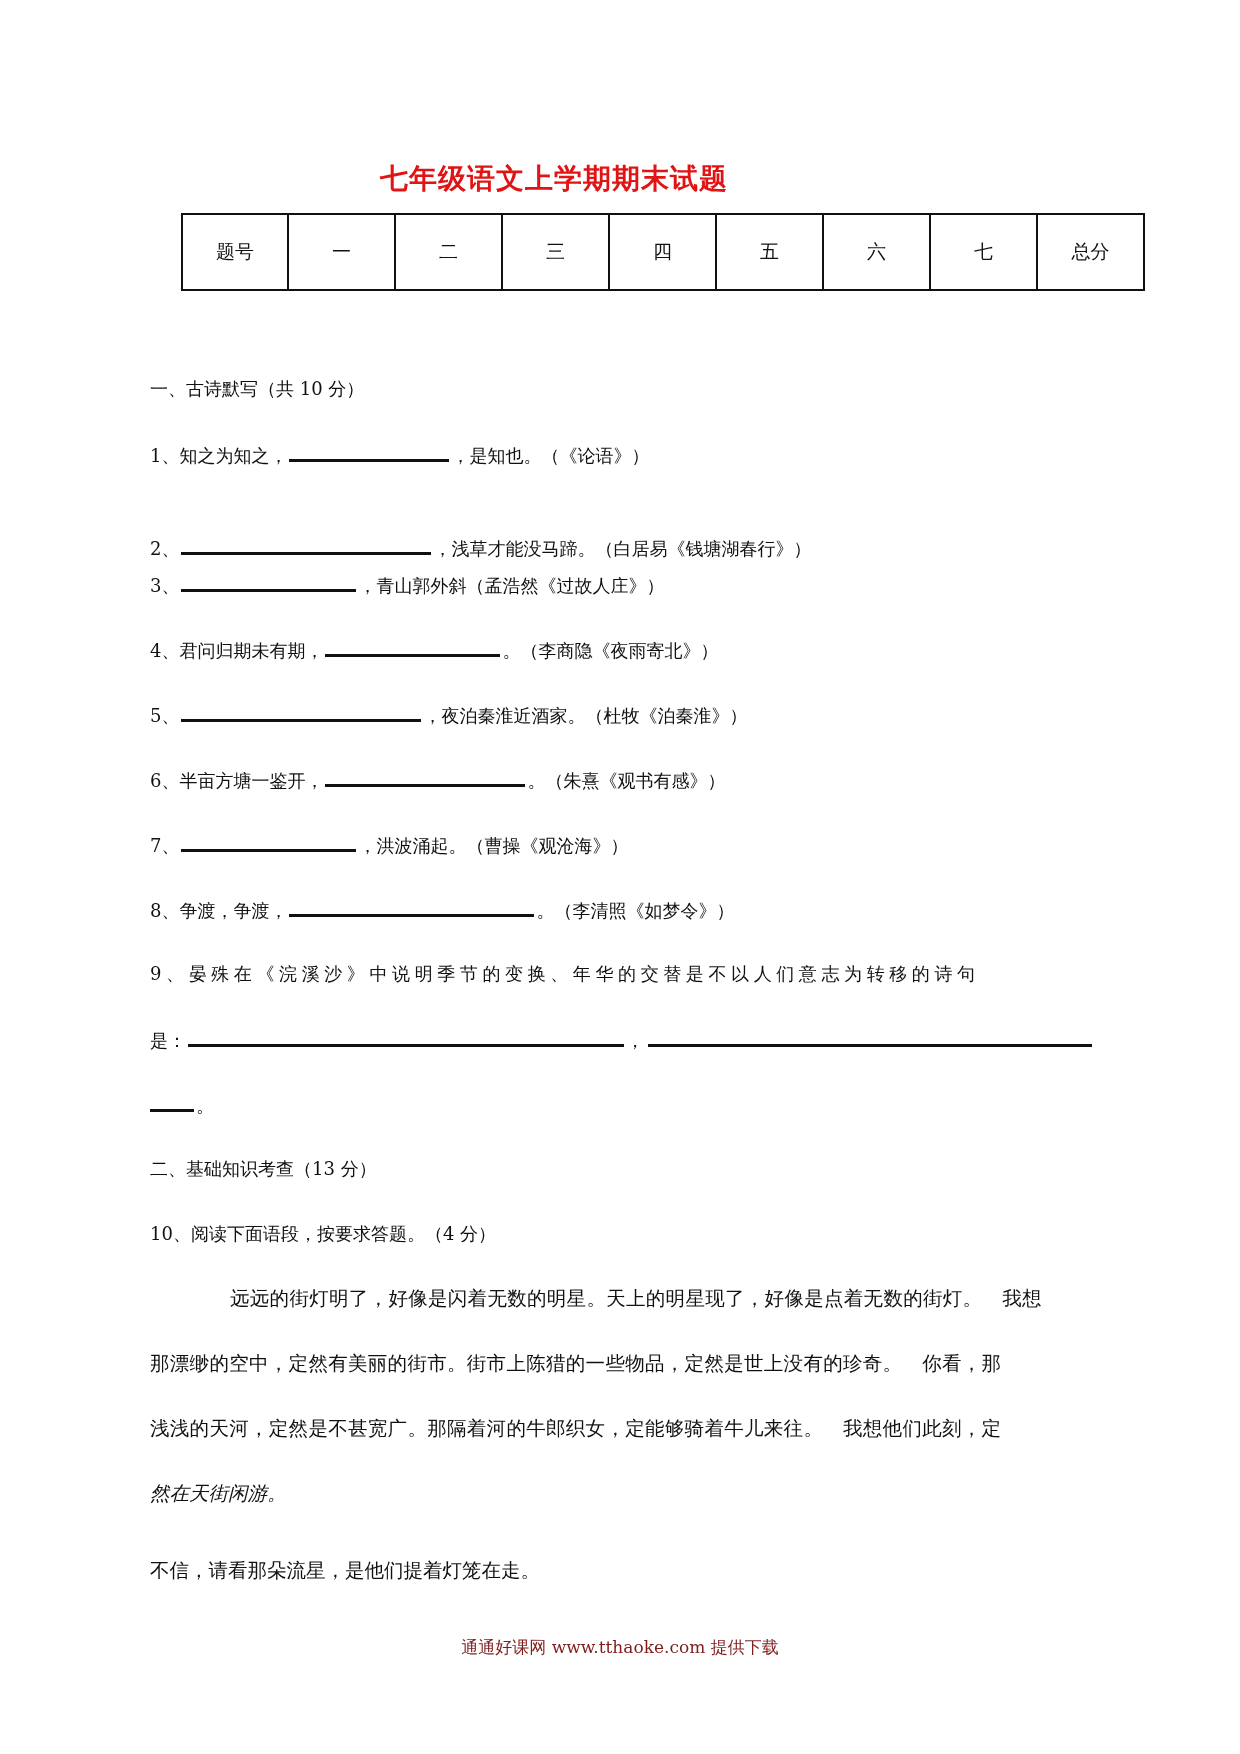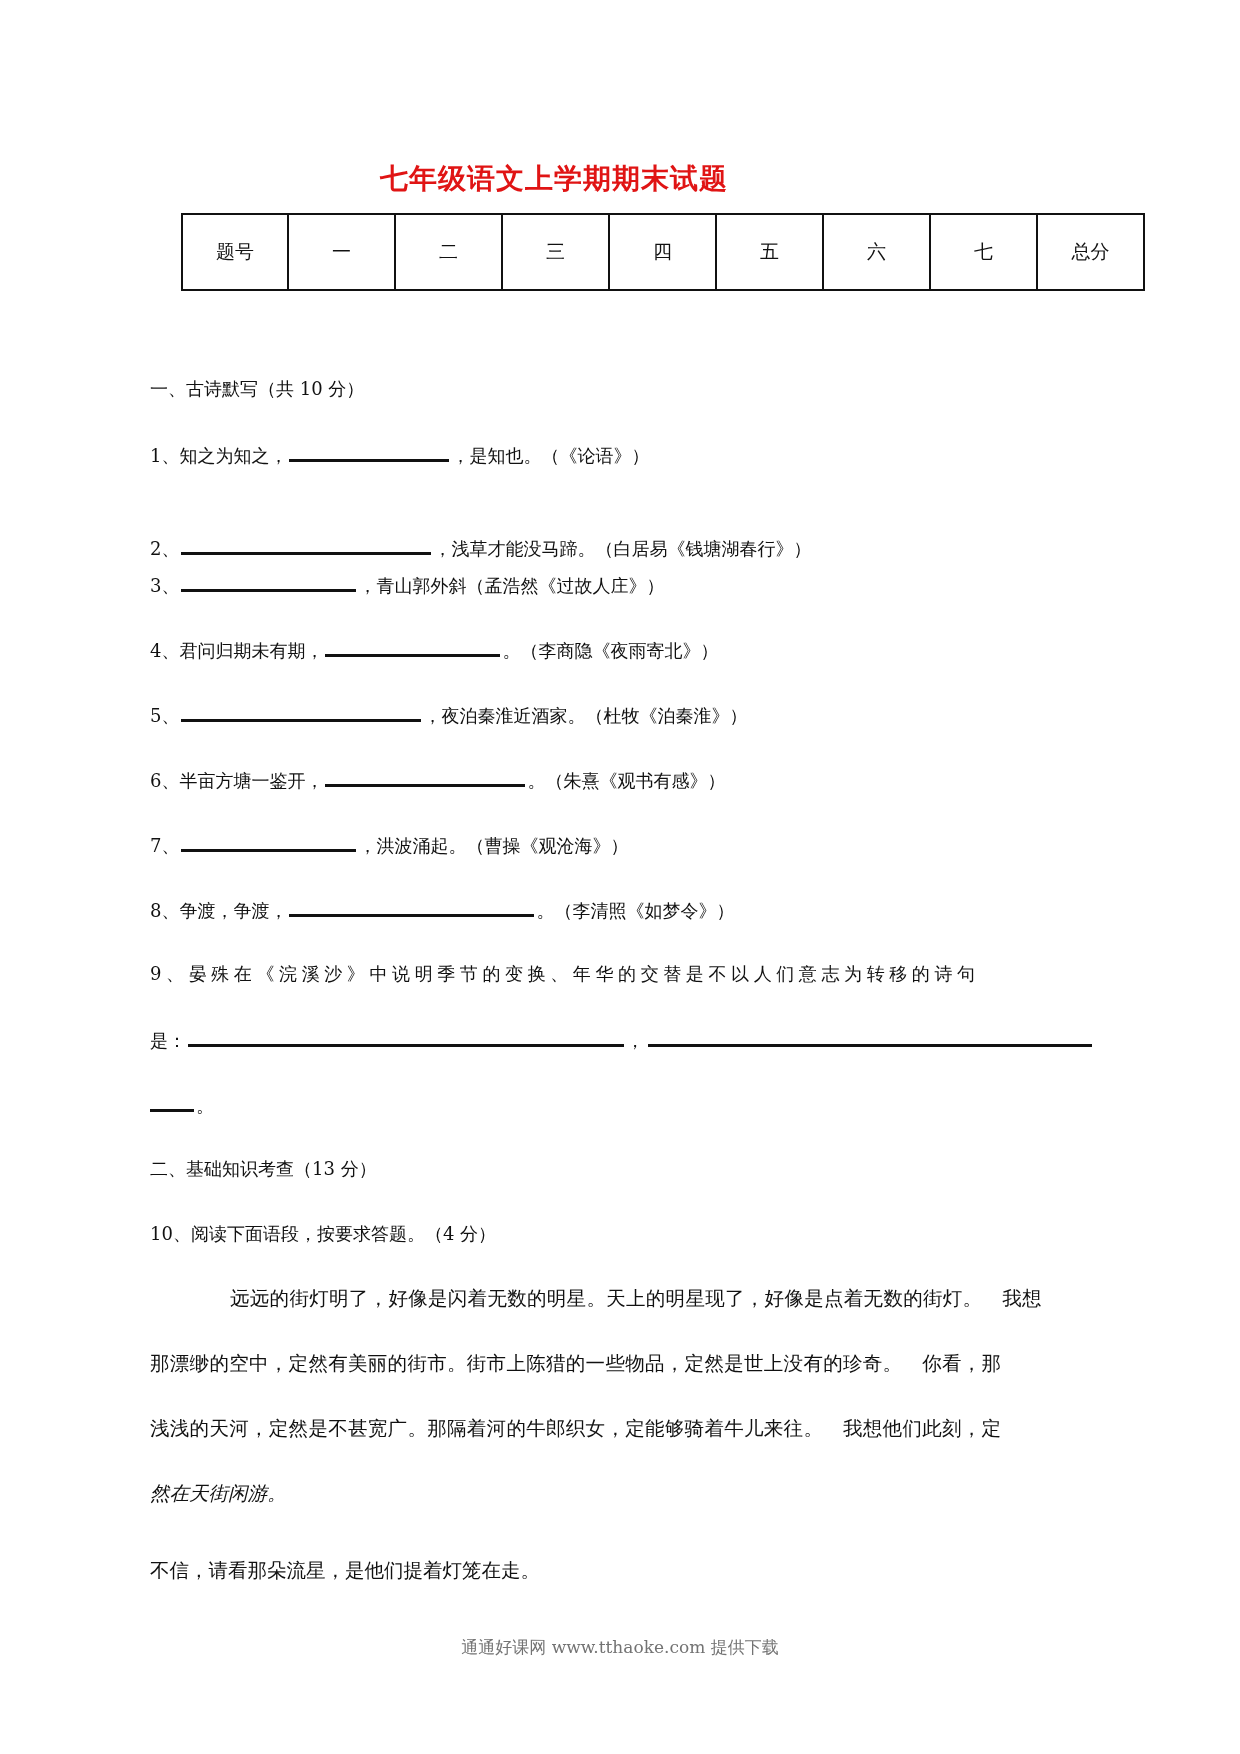--- a/index.html
+++ b/index.html
@@ -30,21 +30,21 @@
   .blank {
     display: inline-block; border-bottom: 3px solid #111; height: 20px;
     vertical-align: baseline; margin: 0 2px;
   }
   .para {
     position: absolute; left: 150px; width: 946px; font-size: 19.5px;
     line-height: 30px; white-space: nowrap;
   }
   .footer {
     position: absolute; top: 1636px; left: 0; width: 1240px; text-align: center;
-    font-size: 17px; color: #737373;
+    font-size: 17px; color: #7f1d1d;
   }
 </style>
 </head>
 <body>
 
 <div class="page-title">七年级语文上学期期末试题</div>
 
 <table class="score">
   <tbody>
       <tr>

